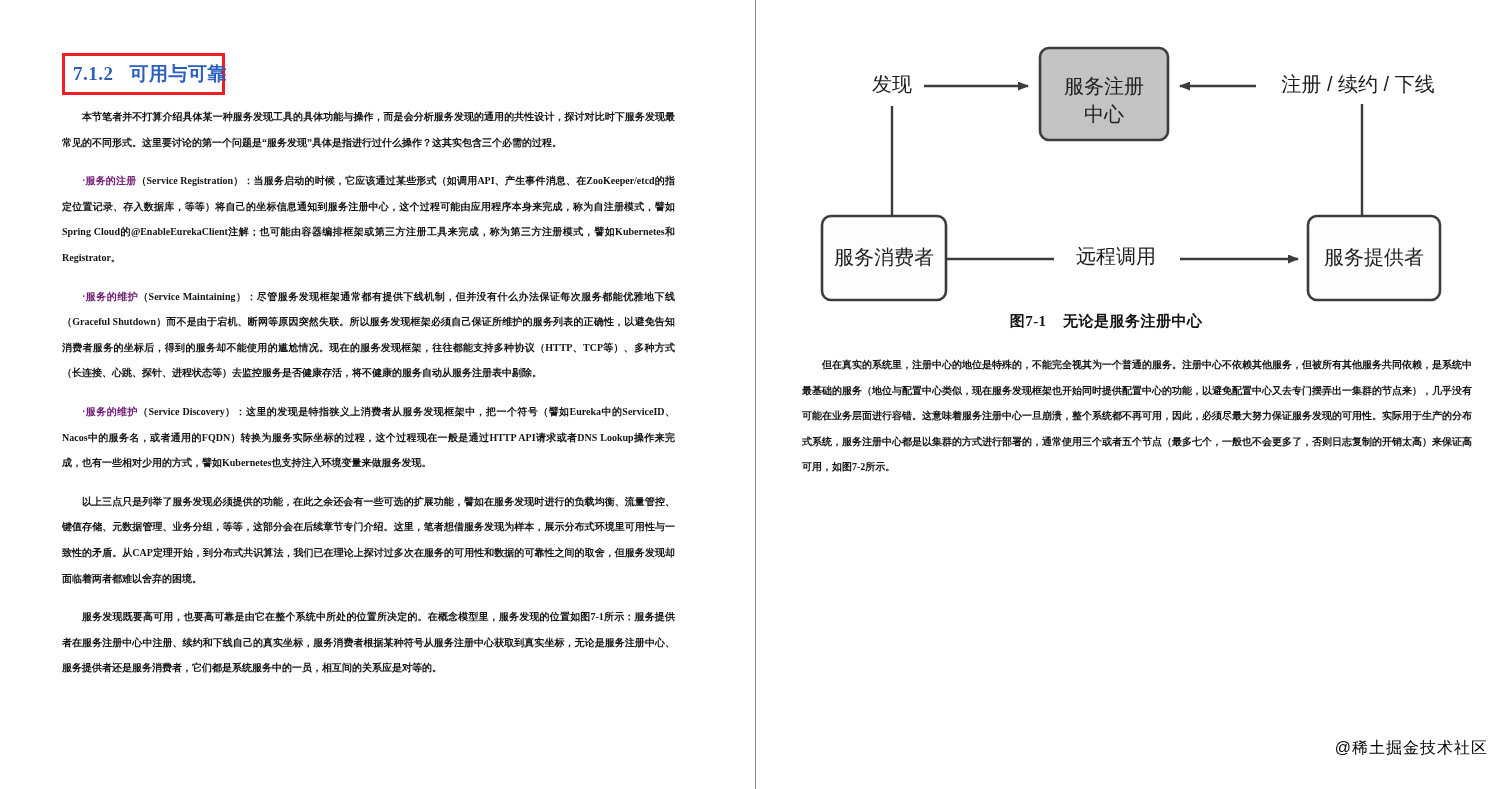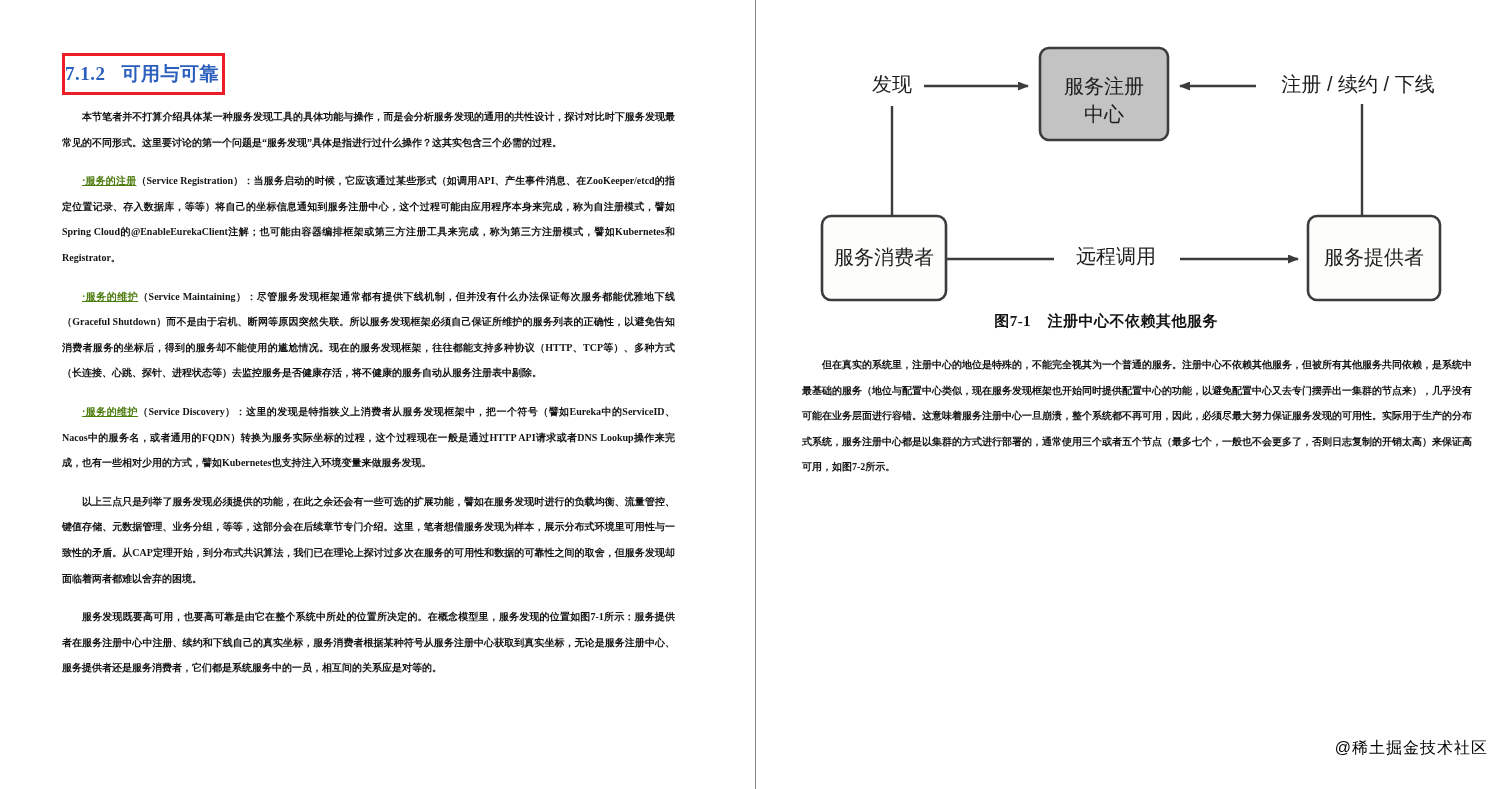--- a/index.html
+++ b/index.html
@@ -47,21 +47,21 @@
     border: 3px solid #ee1c24;
     box-sizing: border-box;
     background: #ffffff;
   }
   #section-heading-inner {
     position: absolute;
     left: 0; top: 0;
     width: 100%; height: 100%;
     display: flex;
     align-items: center;
-    padding-left: 0;
+    padding-left: 8px;
     box-sizing: border-box;
     color: #2b5fbe;
     font-size: 19px;
     font-weight: bold;
     letter-spacing: 0.5px;
     white-space: nowrap;
   }
   .heading-num { margin-right: 16px; }
 
   #left-body {
@@ -76,23 +76,22 @@
     font-size: 10px;
     line-height: 25.6px;
     text-align: justify;
     text-justify: inter-ideograph;
     text-indent: 2em;
     color: #141414;
     font-weight: 600;
   }
 
   .bullet-lead {
-    color: #4d7c0f;
+    color: #701a75;
     font-weight: 600;
-    text-decoration: underline;
   }
 
   
   #right-page {
     position: absolute;
     left: 756px; top: 0;
     width: 756px; height: 789px;
   }
 
   #figure-area {
@@ -213,21 +212,21 @@
         <path d="M440,66 L364,66" fill="none" stroke="#3c3c3c" stroke-width="2.4" marker-end="url(#arrow-left)"></path>
 
         <path d="M130,239 L238,239" fill="none" stroke="#3c3c3c" stroke-width="2.4"></path>
         <text x="300" y="238" text-anchor="middle" dominant-baseline="middle" font-family="Liberation Sans, DejaVu Sans, sans-serif" font-size="20" fill="#1d1d1d">远程调用</text>
         <path d="M364,239 L482,239" fill="none" stroke="#3c3c3c" stroke-width="2.4" marker-end="url(#arrow-right)"></path>
       </svg>
     </div>
 
     <div id="figure-caption">
       <span class="caption-num">图7-1</span>
-      <span>注册中心不依赖其他服务</span>
+      <span>无论是服务注册中心</span>
     </div>
 
     <div id="right-body">
       <p class="para">
         <span>但在真实的系统里，注册中心的地位是特殊的，不能完全视其为一个普通的服务。注册中心不依赖其他服务，但被所有其他服务共同依赖，是系统中最基础的服务（地位与配置中心类似，现在服务发现框架也开始同时提供配置中心的功能，以避免配置中心又去专门摆弄出一集群的节点来），几乎没有可能在业务层面进行容错。这意味着服务注册中心一旦崩溃，整个系统都不再可用，因此，必须尽最大努力保证服务发现的可用性。实际用于生产的分布式系统，服务注册中心都是以集群的方式进行部署的，通常使用三个或者五个节点（最多七个，一般也不会更多了，否则日志复制的开销太高）来保证高可用，如图7-2所示。</span>
       </p>
     </div>
 
   </div>
 

